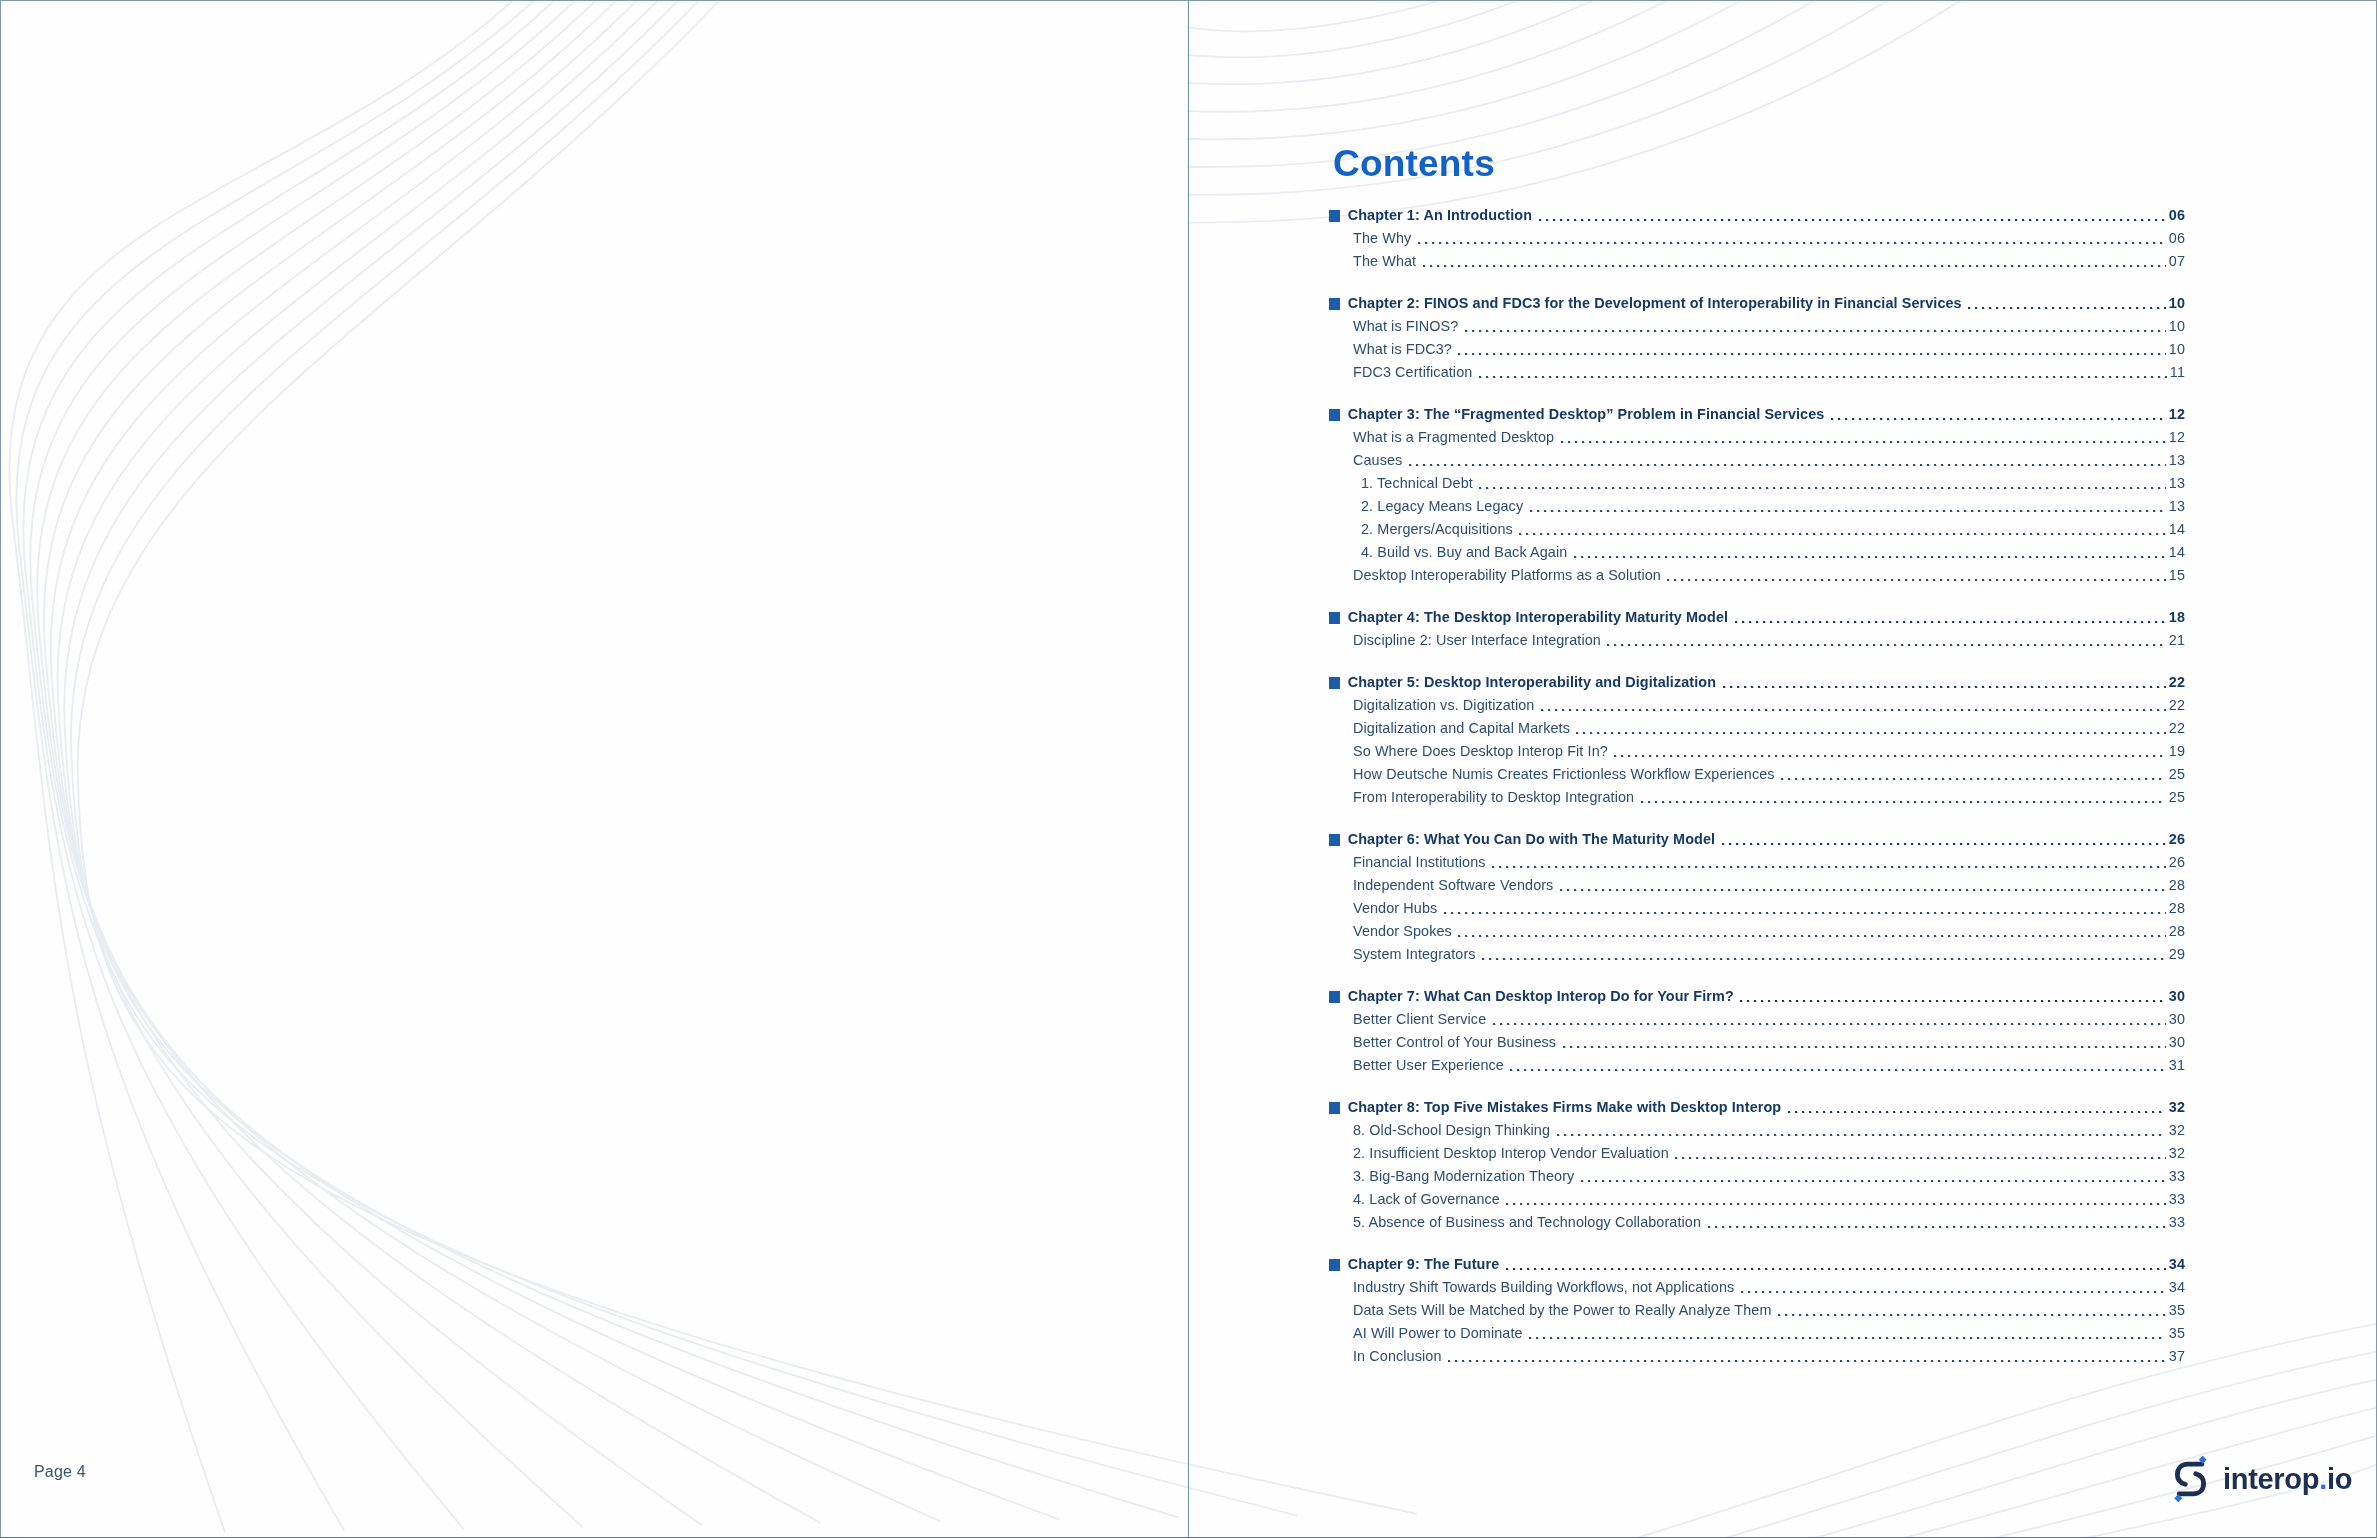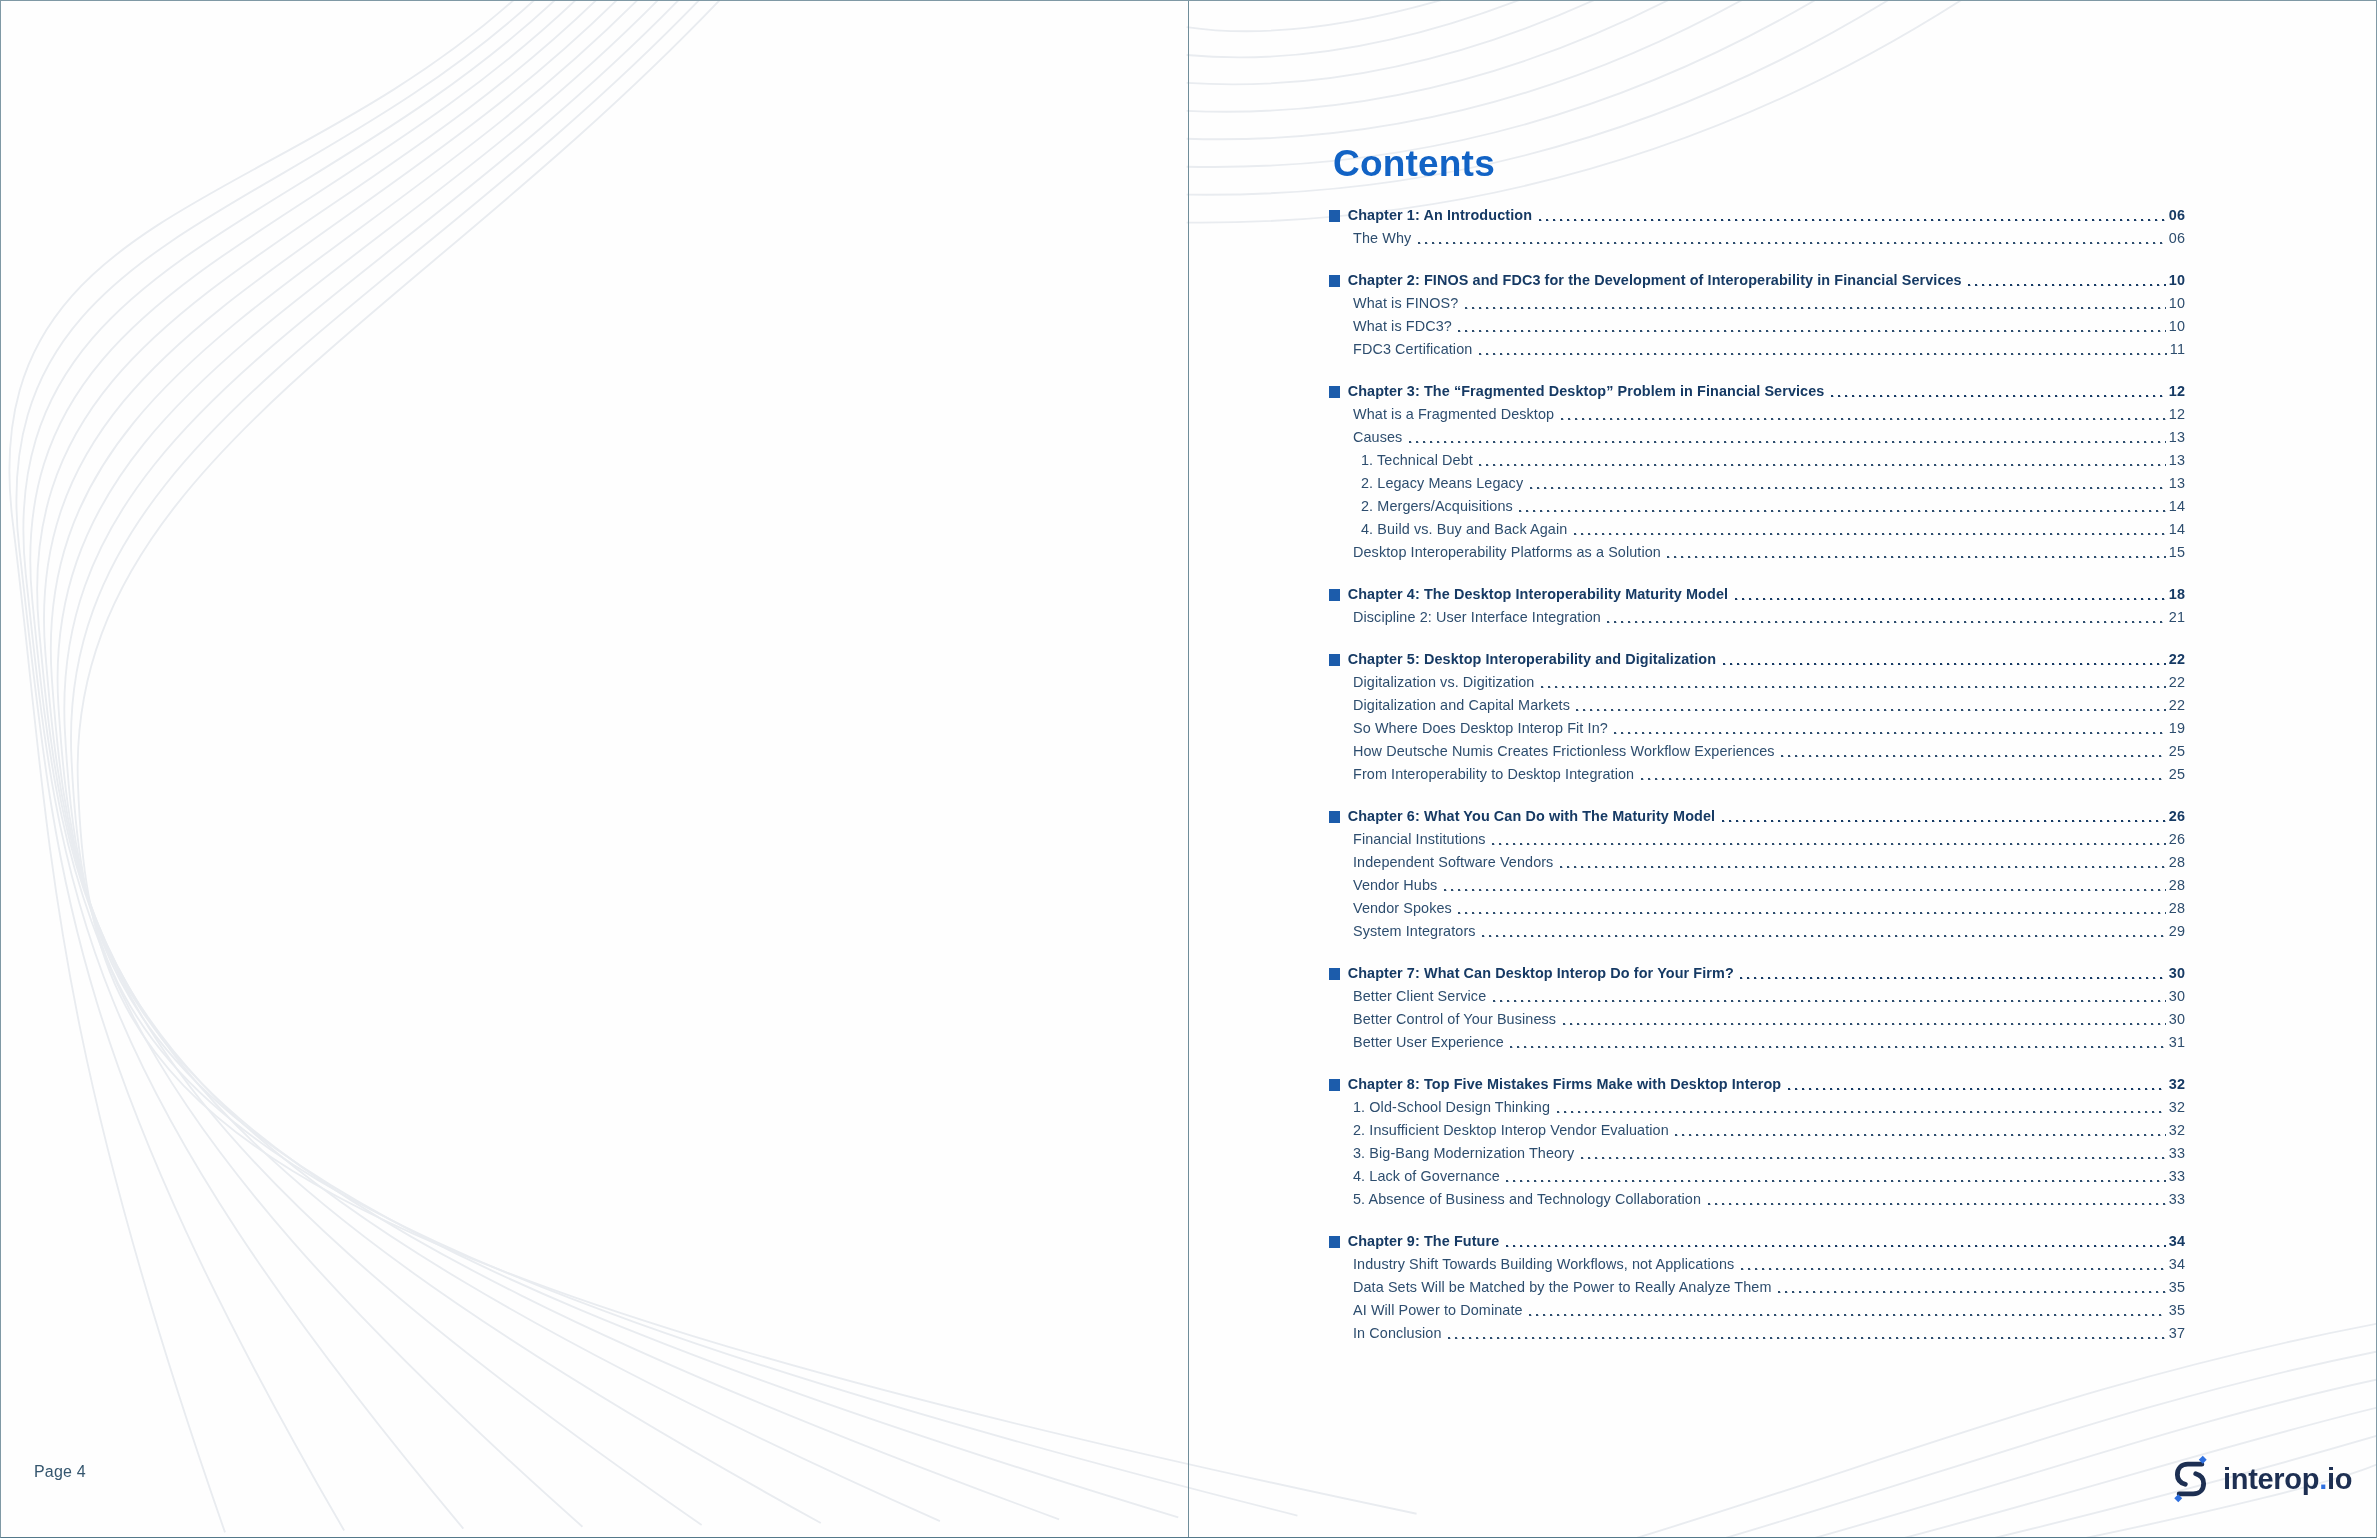--- a/index.html
+++ b/index.html
@@ -107,20 +107,25 @@
           <span class="bullet"></span>
           <span class="lbl">Chapter 1: An Introduction</span>
           <span class="leader"></span>
           <span class="pg">06</span>
         </div>
         <div class="toc-row sub">
           <span class="lbl">The Why</span>
           <span class="leader"></span>
           <span class="pg">06</span>
         </div>
+        <div class="toc-row sub">
+          <span class="lbl">The What</span>
+          <span class="leader"></span>
+          <span class="pg">07</span>
+        </div>
       </div>
       <div class="toc-group">
         <div class="toc-row chapter">
           <span class="bullet"></span>
           <span class="lbl">Chapter 2: FINOS and FDC3 for the Development of Interoperability in Financial Services</span>
           <span class="leader"></span>
           <span class="pg">10</span>
         </div>
         <div class="toc-row sub">
           <span class="lbl">What is FINOS?</span>
@@ -284,21 +289,21 @@
         </div>
       </div>
       <div class="toc-group">
         <div class="toc-row chapter">
           <span class="bullet"></span>
           <span class="lbl">Chapter 8: Top Five Mistakes Firms Make with Desktop Interop</span>
           <span class="leader"></span>
           <span class="pg">32</span>
         </div>
         <div class="toc-row sub">
-          <span class="lbl">1. Old-School Design Thinking</span>
+          <span class="lbl">8. Old-School Design Thinking</span>
           <span class="leader"></span>
           <span class="pg">32</span>
         </div>
         <div class="toc-row sub">
           <span class="lbl">2. Insufficient Desktop Interop Vendor Evaluation</span>
           <span class="leader"></span>
           <span class="pg">32</span>
         </div>
         <div class="toc-row sub">
           <span class="lbl">3. Big-Bang Modernization Theory</span>

